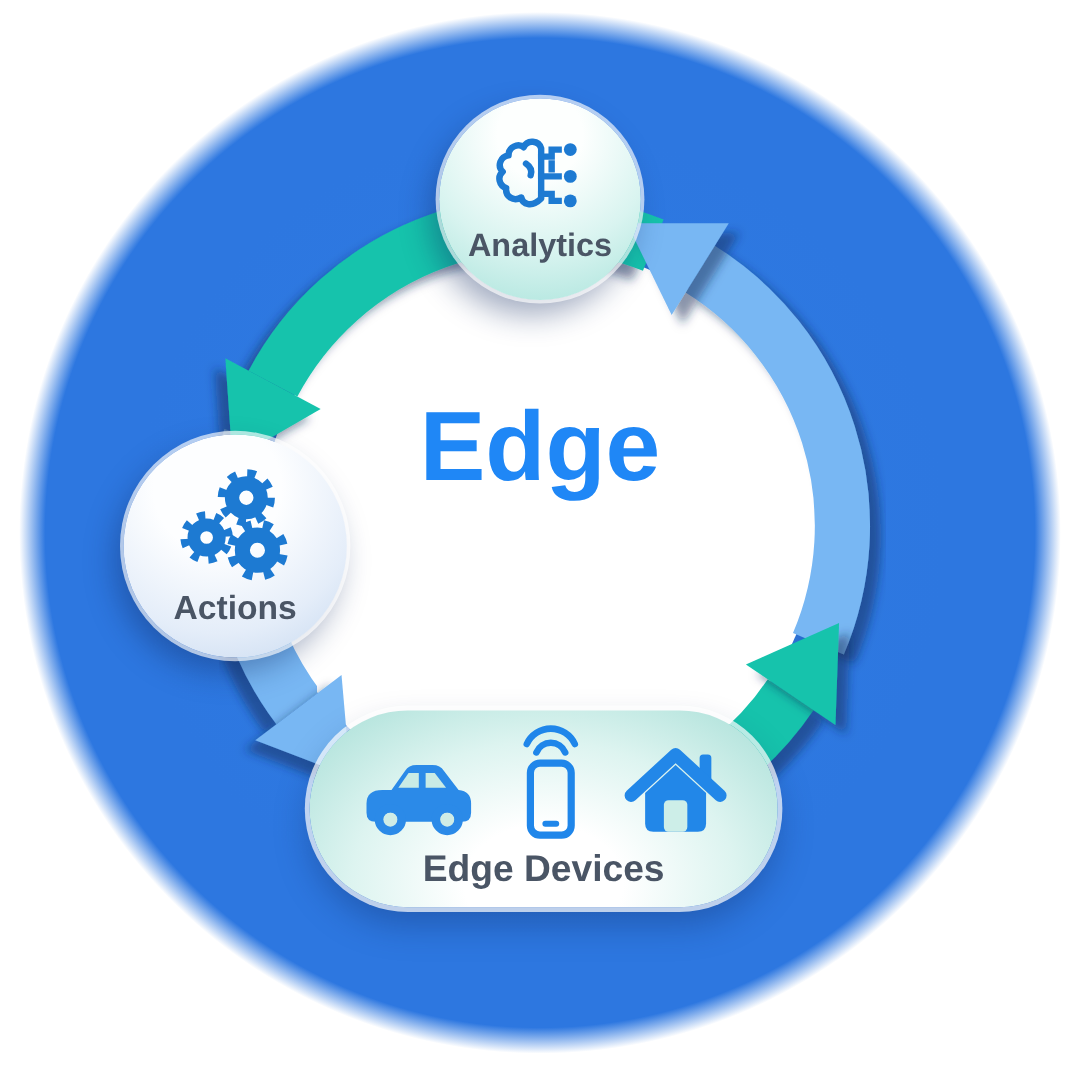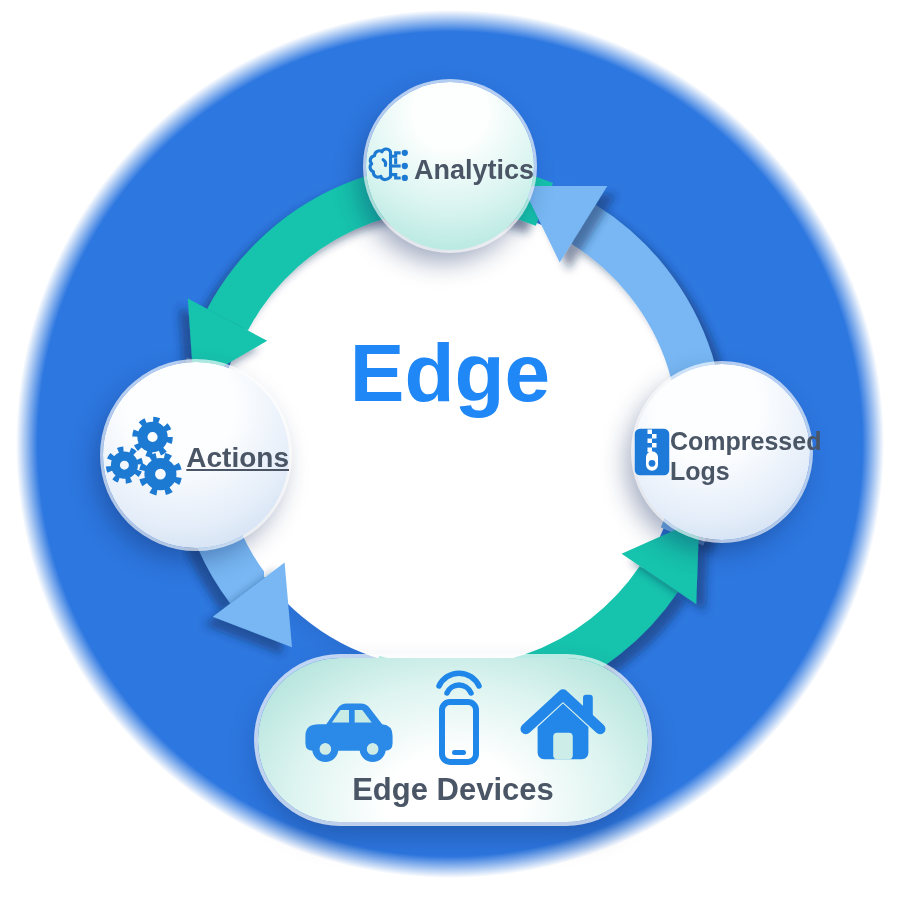--- a/index.html
+++ b/index.html
@@ -13,33 +13,33 @@
     background:#ffffff;box-shadow:0 0 34px rgba(35,70,130,.28);}
   
   .arrows{position:absolute;left:0;top:0;}
   
   .center-title{position:absolute;left:0;top:330px;width:900px;text-align:center;z-index:4;}
   .clp{font-size:150px;line-height:1;font-weight:700;letter-spacing:1px;display:inline-block;
     background:linear-gradient(to top right,#2b7bf0 18%,#27c9b4 82%);
     -webkit-background-clip:text;background-clip:text;color:transparent;}
   .edge{font-size:82px;line-height:1;font-weight:700;color:#1f87f6;margin-top:2px;}
   
-  .node{position:absolute;border-radius:50%;z-index:5;display:flex;flex-direction:row;
-    align-items:center;justify-content:center;text-align:left;
+  .node{position:absolute;border-radius:50%;z-index:5;display:flex;flex-direction:column;
+    align-items:center;justify-content:center;text-align:right;
     box-shadow:0 0 0 3px rgba(255,255,255,.65), -7px 12px 26px rgba(15,40,95,.40);}
   .node-teal{background:radial-gradient(circle at 50% 18%,#fdfffe 22%,#d9f4f0 60%,#a9e3db 100%);}
   .node-blue{background:radial-gradient(circle at 42% 24%,#fdfeff 30%,#e4edf9 68%,#c4d7ee 100%);}
   .node-label{font-weight:700;color:#4a5565;}
   .n-analytics{left:366px;top:82px;width:168px;height:168px;}
   .n-analytics .node-label{font-size:27px;margin-top:8px;}
   .n-actions{left:103px;top:362px;width:186px;height:186px;}
-  .n-actions .node-label{font-size:28px;margin-top:6px;text-decoration:underline;}
+  .n-actions .node-label{font-size:28px;margin-top:6px;}
   .n-logs{left:634px;top:364px;width:176px;height:176px;}
   .n-logs .node-label{font-size:25px;line-height:1.2;margin-top:8px;width:140px;}
-  .pill{position:absolute;left:258px;top:658px;width:390px;height:164px;border-radius:82px;z-index:5;
+  .pill{position:absolute;left:258px;top:592px;width:390px;height:164px;border-radius:82px;z-index:5;
     background:radial-gradient(ellipse at 50% 88%,#ffffff 24%,#ddf4f0 58%,#a6ded6 100%);
     box-shadow:0 0 0 4px rgba(255,255,255,.7), 0 14px 28px rgba(15,40,95,.35);
     display:flex;flex-direction:column;align-items:center;justify-content:flex-end;padding-bottom:14px;box-sizing:border-box;}
   .pill-icons{display:flex;align-items:flex-end;gap:30px;margin-bottom:6px;}
   .pill .node-label{font-size:31px;}
 </style>
 </head>
 <body>
 
 <div class="stage">
@@ -100,35 +100,20 @@
         <circle cx="44" cy="21" r="9" stroke-width="9"></circle>
         <circle cx="19" cy="46" r="13.5" stroke-width="6" stroke-dasharray="4.7 5.9" transform="rotate(20 19 46)"></circle>
         <circle cx="19" cy="46" r="8" stroke-width="8"></circle>
         <circle cx="51" cy="54" r="16" stroke-width="6.5" stroke-dasharray="5.5 7.1" transform="rotate(10 51 54)"></circle>
         <circle cx="51" cy="54" r="9.5" stroke-width="9.5"></circle>
       </g>
     </svg>
     <div class="node-label">Actions</div>
   </div>
 
-  <div class="node node-blue n-logs">
-    <svg width="48" height="64" viewBox="0 0 48 64">
-      <rect x="1" y="1" width="46" height="62" rx="7" fill="#1e7ad8"></rect>
-      <g fill="#ffffff">
-        <rect x="18" y="2" width="6" height="6"></rect>
-        <rect x="24" y="8" width="6" height="6"></rect>
-        <rect x="18" y="14" width="6" height="6"></rect>
-        <rect x="24" y="20" width="6" height="6"></rect>
-        <rect x="18" y="26" width="6" height="6"></rect>
-        <rect x="16" y="31" width="16" height="26" rx="8"></rect>
-      </g>
-      <circle cx="24" cy="47" r="4.5" fill="#1e7ad8"></circle>
-    </svg>
-    <div class="node-label">Compressed Logs</div>
-  </div>
 
   <div class="pill">
     <div class="pill-icons">
       <svg width="104" height="72" viewBox="0 0 104 76">
         <path fill="#2b8ae8" d="M 6 44 Q 6 32 20 32 L 28 32 L 40 15 Q 43 10 50 10 L 64 10 Q 71 10 74 15 L 87 32 Q 98 33 98 44 L 98 52 Q 98 60 90 60 L 14 60 Q 6 60 6 52 Z"></path>
         <g fill="#c9ebe5">
           <path d="M 34 30 L 43 17 L 52 17 L 52 30 Z"></path>
           <path d="M 58 17 L 66 17 L 76 30 L 58 30 Z"></path>
         </g>
         <g>

